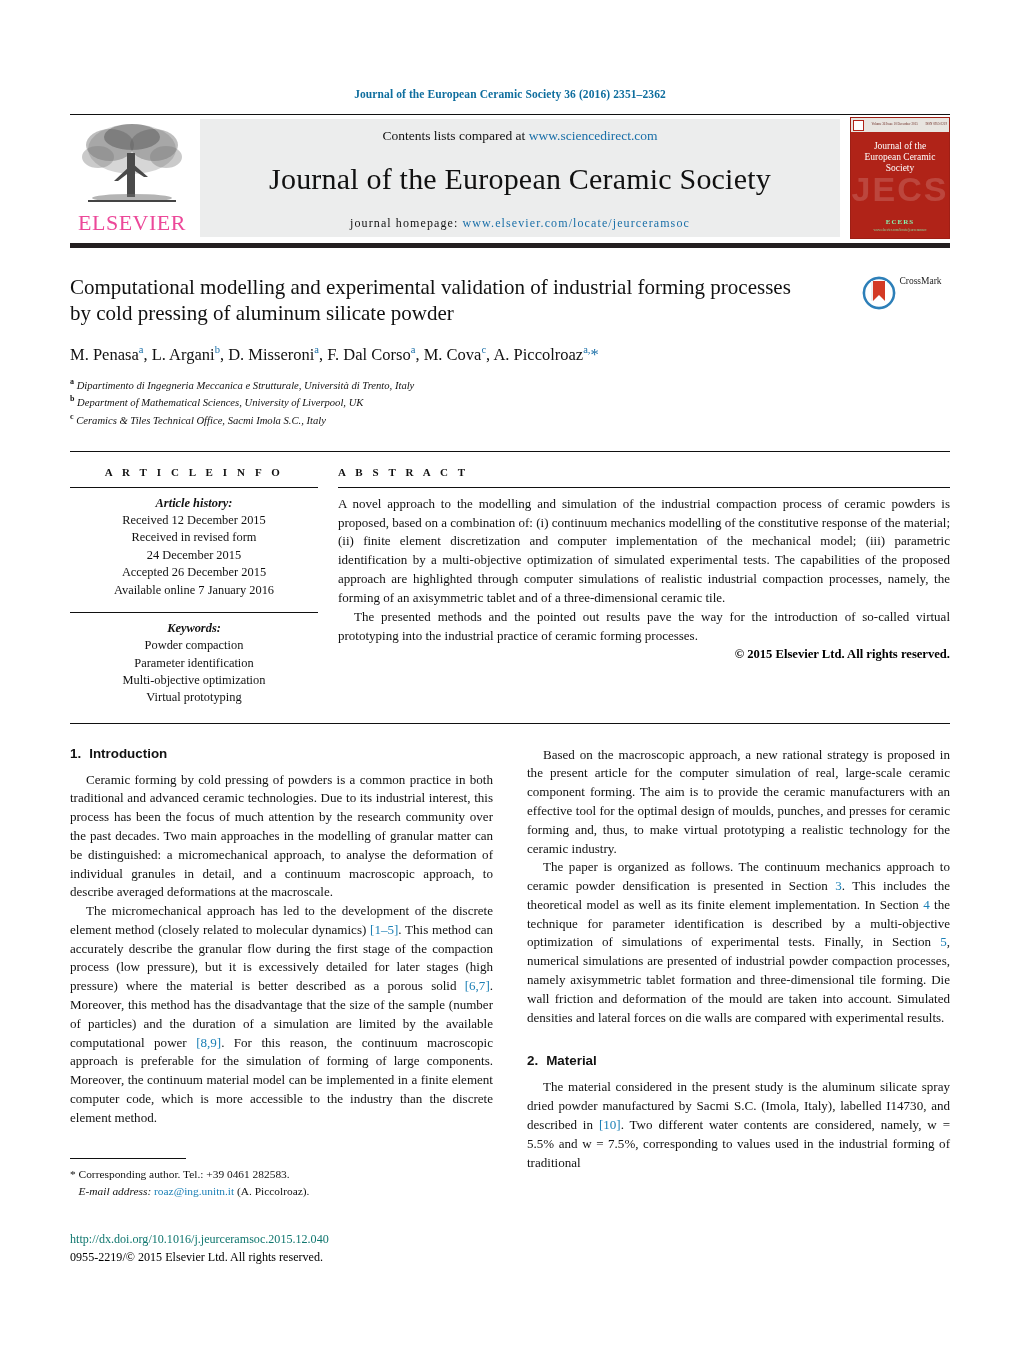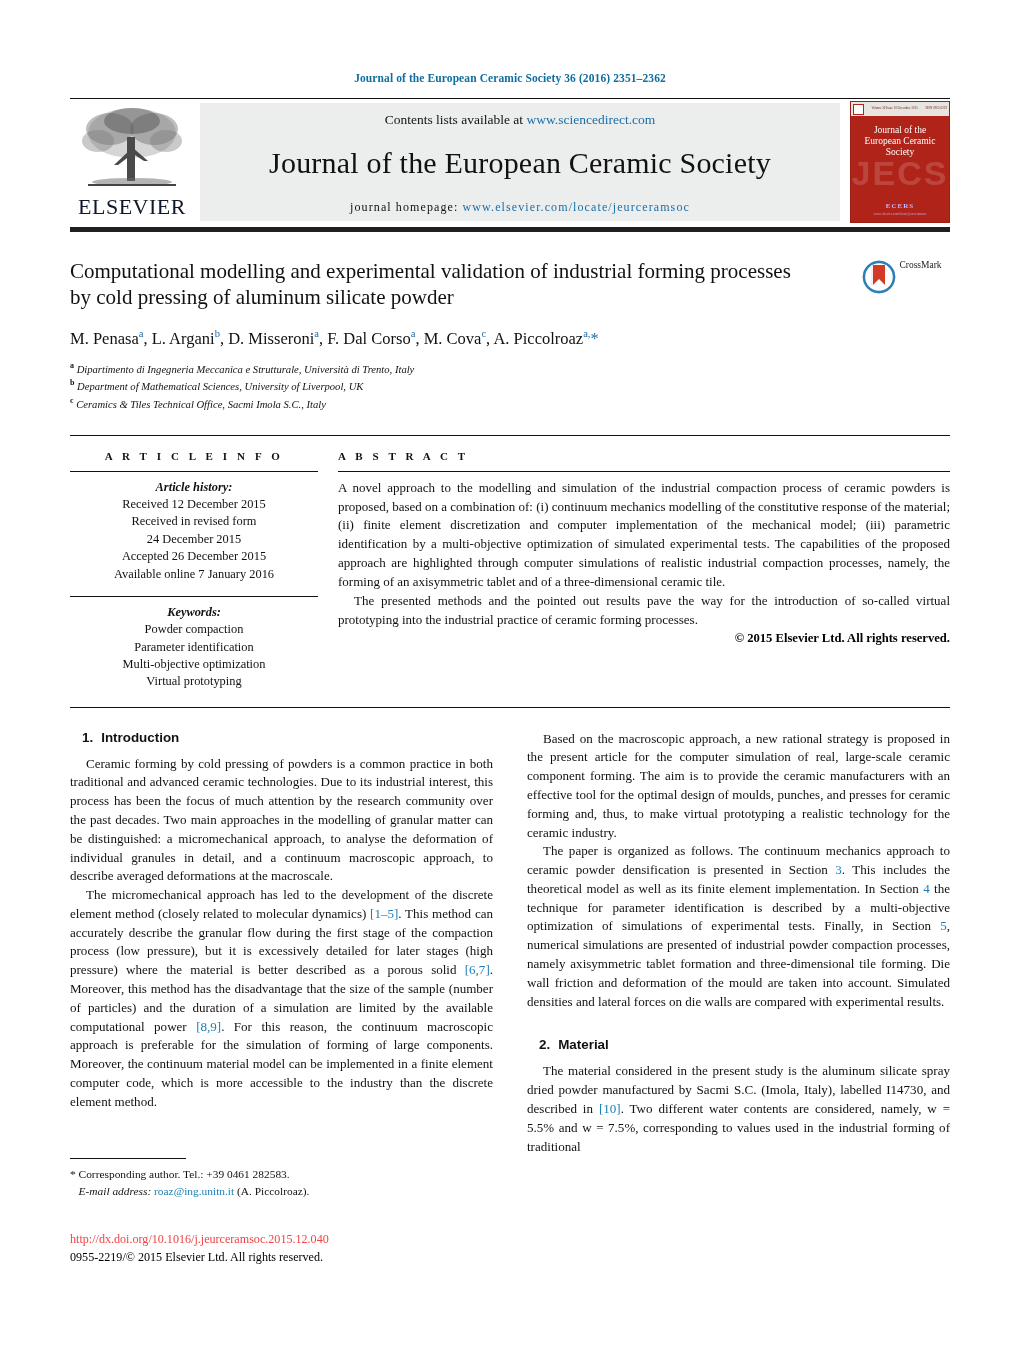--- a/index.html
+++ b/index.html
@@ -14,21 +14,21 @@
     color: #000000;
     position: relative;
     overflow: hidden;
   }
 
   .page {
     width: 1020px;
     height: 1351px;
     position: relative;
     box-sizing: border-box;
-    padding: 0;
+    padding: 16px;
   }
 
   
   .running-head {
     text-align: center;
     color: #0f6e9e;
     font-family: "Liberation Serif", serif;
     font-weight: bold;
     font-size: 11.5px;
     padding-top: 72px;
@@ -53,21 +53,21 @@
     flex: 0 0 124px;
     display: flex;
     flex-direction: column;
     align-items: center;
     justify-content: flex-start;
     padding-top: 4px;
     box-sizing: border-box;
   }
   .tree-svg { display:block; }
   .elsevier-word {
-    color: #0f172a;
+    color: #ec4899;
     font-family: "Liberation Serif", serif;
     font-size: 22px;
     letter-spacing: 0.5px;
     line-height: 1;
     margin-top: 1px;
   }
   .masthead-center {
     flex: 1 1 auto;
     background: #eceded;
     display: flex;
@@ -139,21 +139,21 @@
     font-size: 34px;
     font-weight: bold;
     color: rgba(255,255,255,0.16);
     letter-spacing: 2px;
     font-family: "Liberation Sans", sans-serif;
   }
   .cover-bottom {
     position: absolute;
     bottom: 6px; left: 0; right: 0;
     text-align: center;
-    color: #c4b5fd;
+    color: #86efac;
   }
   .cover-bottom .cb-main { font-size: 7px; font-weight: bold; letter-spacing: 1px; }
   .cover-bottom .cb-sub { font-size: 3.4px; margin-top: 2px; opacity: 0.85; }
 
   .masthead-rule-bottom {
     width: 880px;
     margin: 0 auto;
     border-top: 5px solid #231f20;
   }
 
@@ -273,21 +273,21 @@
     display: flex;
     column-gap: 34px;
     padding-top: 22px;
   }
   .bcol { width: 423px; flex: 0 0 423px; }
   .sec-title {
     font-family: "Liberation Sans", sans-serif;
     font-weight: bold;
     font-size: 13.4px;
     color: #111;
-    margin: 0 0 10px 12px;
+    margin: 0 0 10px 0;
   }
   .sec-title .num { margin-right: 8px; }
   .para {
     font-family: "Liberation Serif", serif;
     font-size: 13.05px;
     line-height: 1.44;
     text-align: justify;
     text-indent: 16px;
     margin: 0;
     color: #111;
@@ -311,21 +311,21 @@
     color: #111;
   }
   .fn-text .em { font-style: italic; }
   .fn-text a, .fn-mail { color: #1a7fb5; text-decoration: none; }
   .doi-block {
     margin-top: 20px;
     font-family: "Liberation Serif", serif;
     font-size: 12.1px;
     line-height: 1.45;
   }
-  .doi-link { color: #ef4444; margin-top: 32px; }
+  .doi-link { color: #0f766e; margin-top: 32px; }
 </style>
 </head>
 <body>
 
 <div class="page">
 
   <div class="running-head">Journal of the European Ceramic Society 36 (2016) 2351–2362</div>
 
   <div class="masthead-rule"></div>
   <div class="masthead">
@@ -344,21 +344,21 @@
           <path d="M54 44 L70 58 L66 58 L54 50 Z" fill="#4a4a4a"></path>
           <ellipse cx="54" cy="79" rx="40" ry="4" fill="#6a6a6a" opacity="0.5"></ellipse>
           <rect x="10" y="81" width="88" height="2" fill="#444"></rect>
         </g>
       </svg>
       <div class="elsevier-word">ELSEVIER</div>
     </div>
 
     <div class="masthead-center">
       <div class="contents-line">
-        <span>Contents lists available at</span>
+        <span>Contents lists compared at</span>
         <span class="sd-link">www.sciencedirect.com</span>
       </div>
       <div class="journal-title">Journal of the European Ceramic Society</div>
       <div class="homepage-line">
         <span>journal homepage:</span>
         <span class="hp-url">www.elsevier.com/locate/jeurceramsoc</span>
       </div>
     </div>
 
     <div class="cover-thumb">

